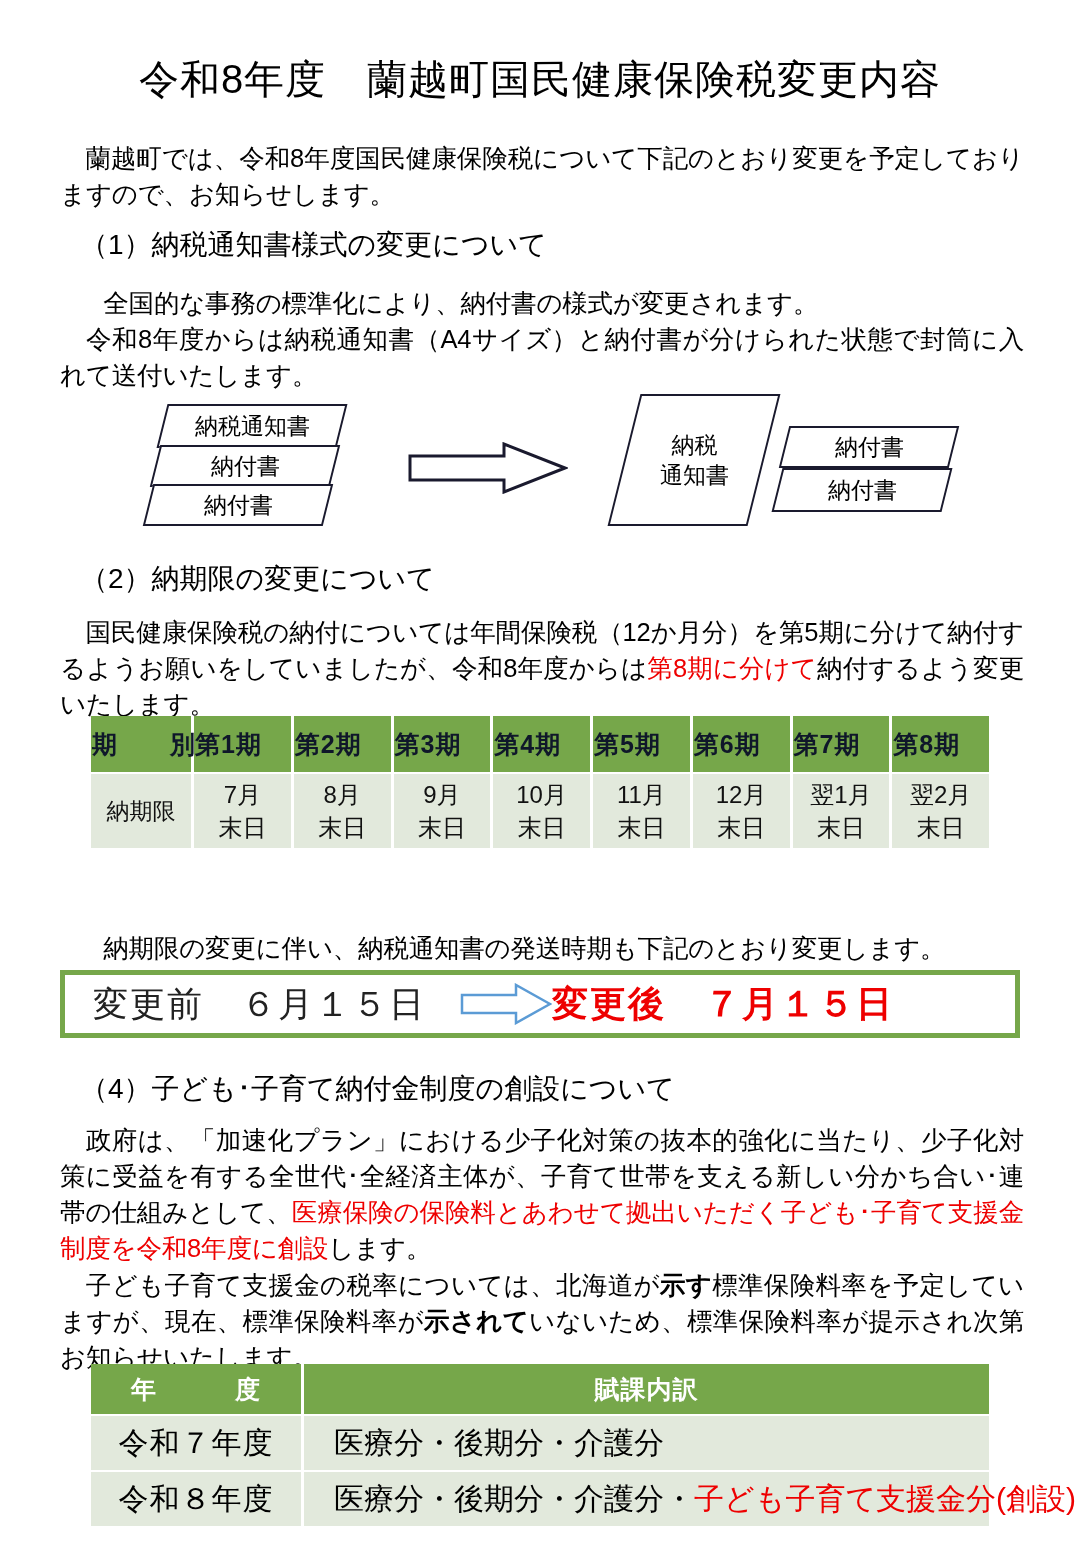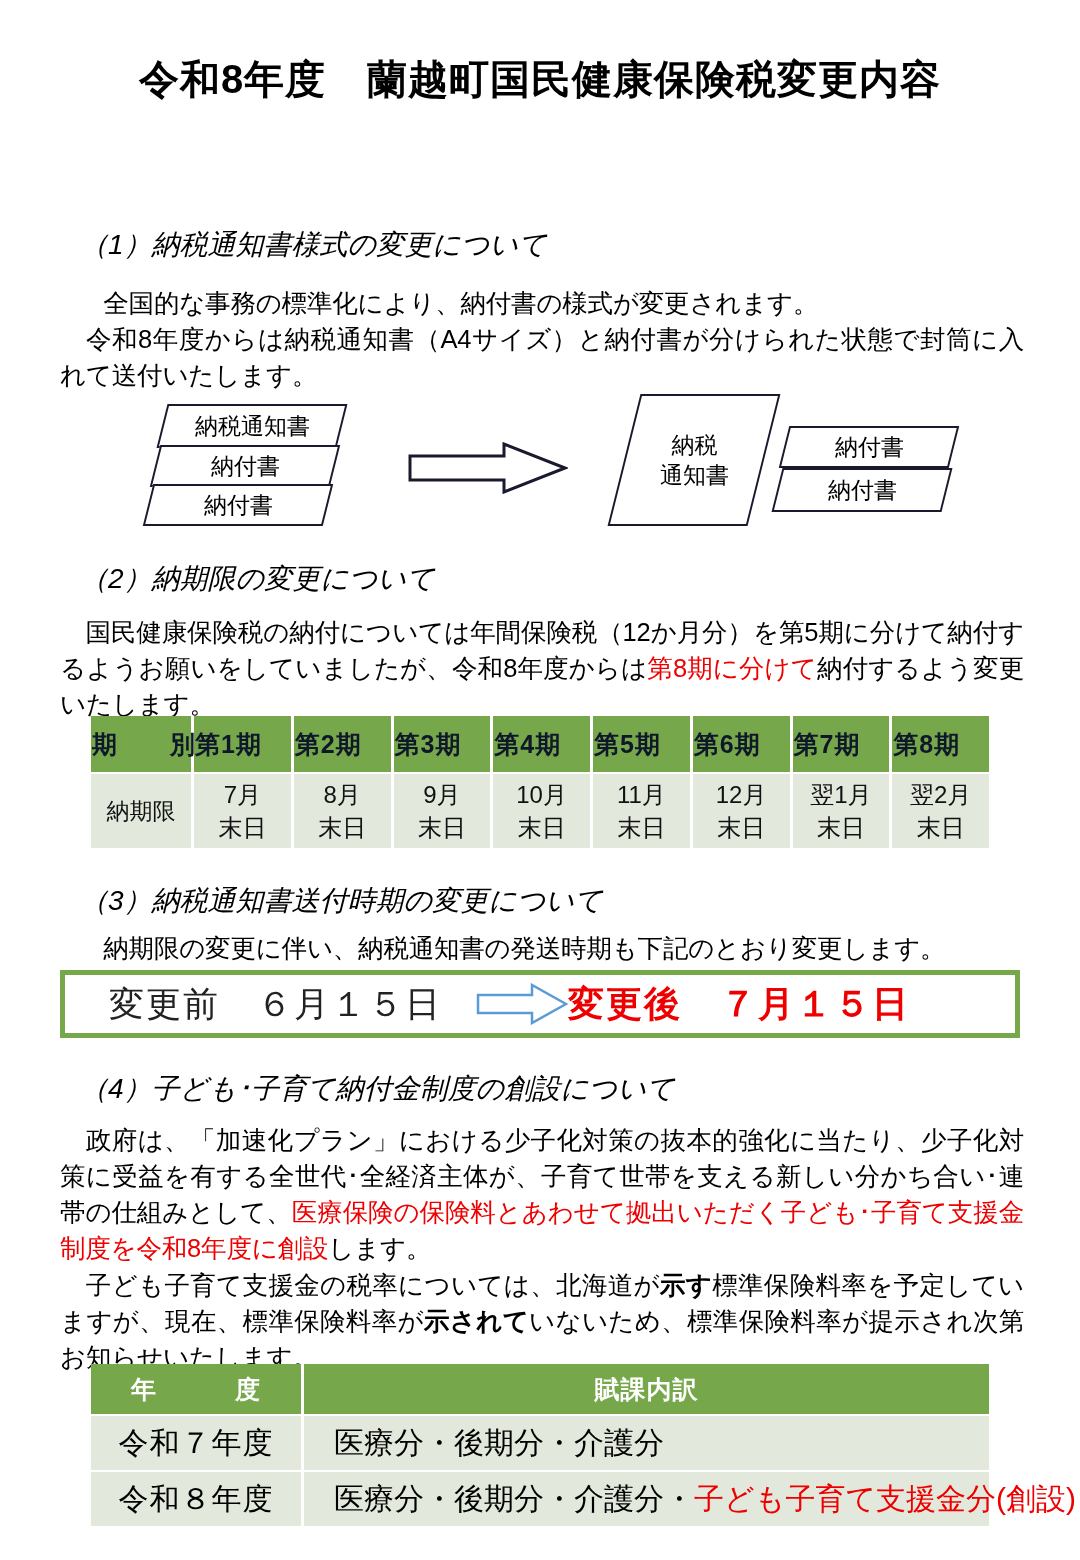--- a/index.html
+++ b/index.html
@@ -11,39 +11,38 @@
     position:relative;
     overflow:hidden;
     -webkit-font-smoothing:antialiased;
   }
   .page{position:relative;width:1080px;height:1560px;}
 
   
   .doc-title{
     position:absolute;left:0;top:52px;width:1080px;
     text-align:center;
-    font-size:40px;font-weight:bold;letter-spacing:1px;
+    font-size:40px;font-weight:normal;letter-spacing:1px;
     white-space:pre;
   }
 
   
   .para{
     position:absolute;
     font-size:25.5px;
     line-height:36px;
     letter-spacing:-0.2px;
     text-align:justify;
   }
   .sec-head{
     position:absolute;
     font-size:28px;
     line-height:34px;
     letter-spacing:0px;
     white-space:nowrap;
-    font-style:italic;
   }
   .red{color:#ee0000;}
   .bold{font-weight:bold;}
 
   
   .diagram{position:absolute;left:0;top:392px;width:1080px;height:145px;}
   .pgram{
     position:absolute;
     background:#ffffff;
     border:2px solid #1a1a2e;
@@ -92,21 +91,21 @@
   .hbox{
     position:absolute;left:60px;top:970px;
     width:960px;height:68px;
     border:5px solid #76a74a;
     background:#ffffff;
     box-sizing:border-box;
     display:flex;align-items:center;
   }
   .hbox-before{
     font-size:35px;letter-spacing:2px;white-space:pre;
-    margin-left:44px;color:#222;
+    margin-left:28px;color:#222;
   }
   .hbox-arrow{margin-left:34px;display:flex;align-items:center;}
   .hbox-after{
     font-size:36px;font-weight:bold;letter-spacing:2px;white-space:pre;
     color:#ee0000;
   }
 
   
   .ftable{
     position:absolute;left:88px;top:1362px;
@@ -130,20 +129,21 @@
   .ftable td.detail{text-align:left;padding-left:30px;letter-spacing:0px;}
   .ftable .emph{color:#ee0000;font-weight:normal;}
 </style>
 </head>
 <body>
 
 <div class="page">
 
   <div class="doc-title">令和8年度　蘭越町国民健康保険税変更内容</div>
 
+  <div class="para" style="left:60px;top:140px;width:964px;">　蘭越町では、令和8年度国民健康保険税について下記のとおり変更を予定しておりますので、お知らせします。</div>
 
   <div class="sec-head" style="left:80px;top:228px;">（1）納税通知書様式の変更について</div>
 
   <div class="para" style="left:78px;top:285px;width:946px;">　全国的な事務の標準化により、納付書の様式が変更されます。</div>
 
   <div class="para" style="left:60px;top:321px;width:964px;">　令和8年度からは納税通知書（A4サイズ）と納付書が分けられた状態で封筒に入れて送付いたします。</div>
 
   <div class="diagram">
 
     <div class="pgram" style="left:162px;top:12px;width:180px;height:44px;">
@@ -207,21 +207,20 @@
       <td>12月
 末日</td>
       <td>翌1月
 末日</td>
       <td>翌2月
 末日</td>
     </tr>
   </tbody>
     </table>
 
-  <div class="sec-head" style="left:80px;top:884px;">（3）納税通知書送付時期の変更について</div>
 
   <div class="para" style="left:78px;top:930px;width:946px;">　納期限の変更に伴い、納税通知書の発送時期も下記のとおり変更します。</div>
 
   <div class="hbox">
     <div class="hbox-before">変更前　６月１５日</div>
     <div class="hbox-arrow">
       <svg width="92" height="42" viewBox="0 0 92 42">
         <polygon points="2,12 56,12 56,2 90,21 56,40 56,30 2,30" fill="#ffffff" stroke="#5b9bd5" stroke-width="2.5"></polygon>
       </svg>
     </div>

